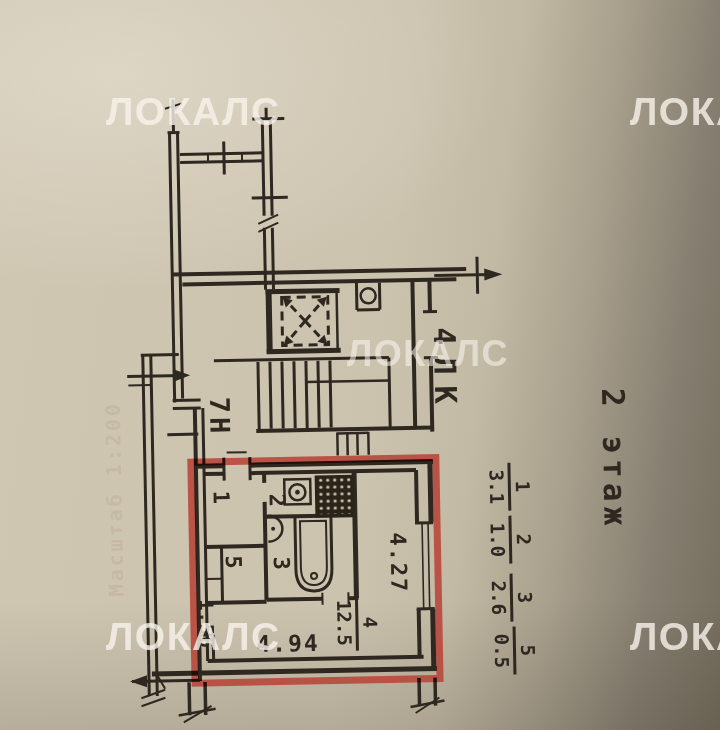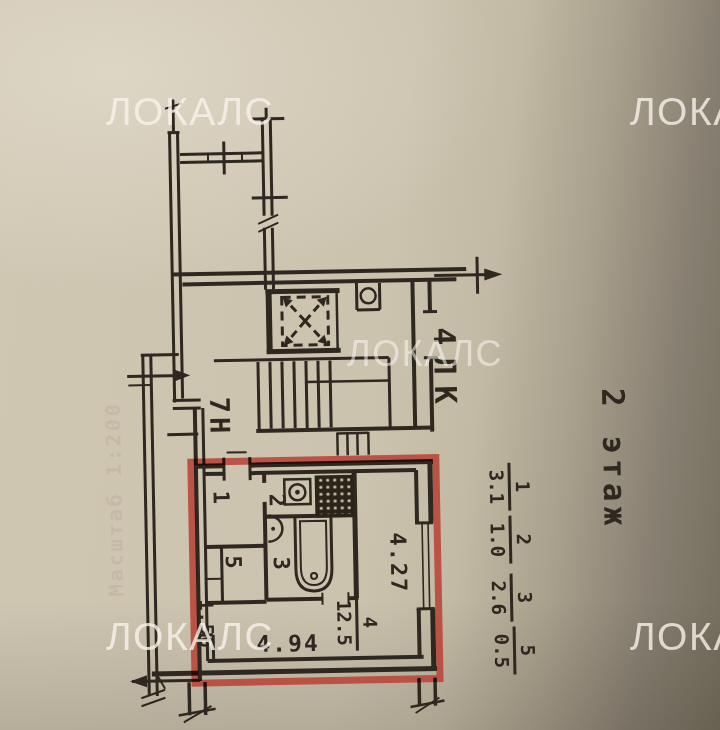--- a/index.html
+++ b/index.html
@@ -9,21 +9,21 @@
     background:
       radial-gradient(ellipse 90% 50% at 16% 10%, rgba(255,252,240,.30), rgba(255,252,240,0) 60%),
       linear-gradient(180deg, rgba(30,25,15,0) 82%, rgba(30,25,15,.14) 100%),
       linear-gradient(97deg, #d0c7b3 0%, #ccc3af 52%, #c3baa5 65%, #a89f8c 77%, #877f71 89%, #746d5d 100%);
   }
   .plan-layer{position:absolute;inset:0;transform:rotate(-1.1deg);transform-origin:50% 50%;}
   svg{position:absolute;left:0;top:0;}
   .t{position:absolute;color:#2e2820;line-height:1.05;white-space:pre;}
   .vert{writing-mode:vertical-rl;text-orientation:sideways;}
   .wm{
-    position:absolute;font-family:"Liberation Sans",sans-serif;font-weight:400;
+    position:absolute;font-family:"Liberation Sans",sans-serif;font-weight:700;
     font-size:39px;line-height:1;letter-spacing:1.5px;color:rgba(247,243,235,.80);
     white-space:nowrap;
   }
   .wm.center{font-size:36px;color:rgba(250,247,240,.55);}
   .fraction{
     position:absolute;display:flex;flex-direction:column;align-items:center;
     transform:rotate(90deg);color:#2e2820;font-weight:bold;
   }
   .fraction .num{display:block;line-height:1;padding:0 2px 1px;}
   .fraction .bar{display:block;align-self:stretch;height:0;border-top:3px solid #2e2820;margin:1px 0 2px;}

